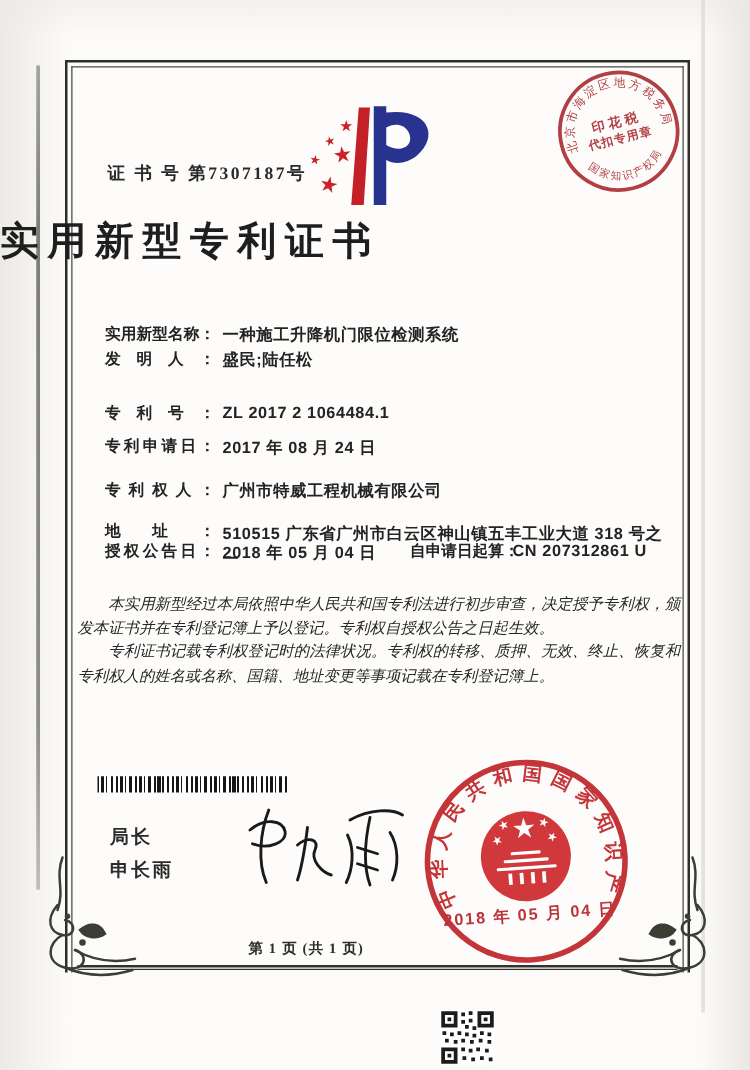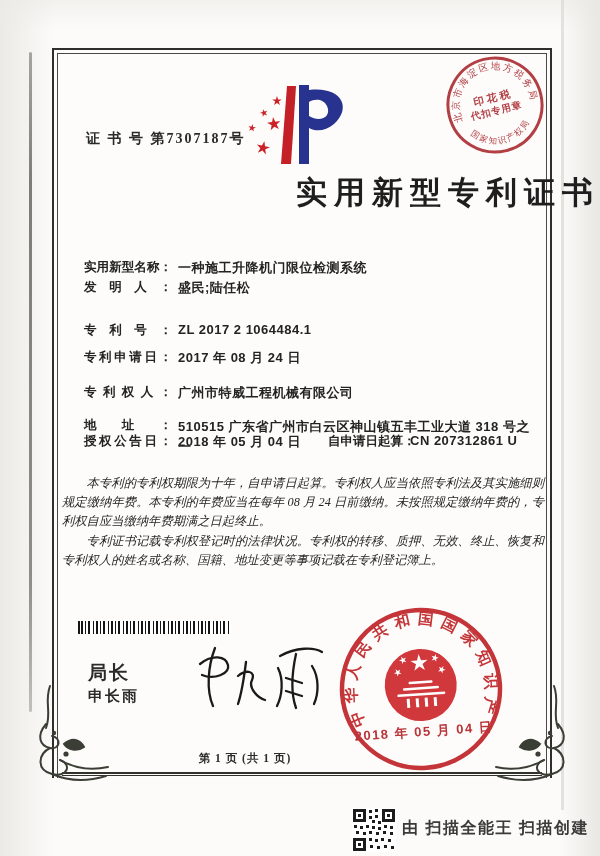--- a/index.html
+++ b/index.html
@@ -31,21 +31,21 @@
   .frame-inner {
     position:absolute; left:3px; top:3px; right:3px; bottom:0;
     border:1px solid #4a4a42; border-bottom:none;
   }
   .cert-no {
     position:absolute; left:86px; top:86px; font-family:"Liberation Serif", serif;
     font-size:14px; font-weight:700; color:#2a2a2a; letter-spacing:2px;margin-top:44px;
   }
   .logo { position:absolute; left:230px; top:80px; }
   .title {
-    position:absolute; left:0; top:172px; width:600px; text-align:right;
+    position:absolute; left:0; top:172px; width:600px; text-align:left;
     font-family:"Liberation Serif", serif; font-size:31px; font-weight:700;
     color:#1e1e1e; letter-spacing:7px;
   }
   
   .fields { position:absolute; left:84px; top:0; width:456px; font-size:13px; color:#232323; }
   .frow { position:absolute; left:0; white-space:nowrap; }
   .flabel {
     display:inline-block; width:88px; font-weight:700; text-align:justify;
     text-align-last:justify; letter-spacing:0; vertical-align:top; font-size:12.5px;
   }
@@ -61,21 +61,21 @@
   .paras p { text-indent:2em; margin:0; }
   
   .barcode {
     position:absolute; left:78px; top:621px; width:153px; height:13px;
     background:repeating-linear-gradient(90deg,
       #151515 0 1.5px, #fff 1.5px 3px,
       #151515 3px 5.5px, #fff 5.5px 7px,
       #151515 7px 8px, #fff 8px 10.5px,
       #151515 10.5px 12.5px, #fff 12.5px 15px);
   }
-  .sig-title { position:absolute; left:88px; top:660px; font-size:19px; font-weight:700; color:#2b2b2b; letter-spacing:2px; }
+  .sig-title { position:absolute; left:88px; top:660px; font-size:15px; font-weight:700; color:#2b2b2b; letter-spacing:2px; }
   .sig-name  { position:absolute; left:88px; top:687px; font-size:15px; font-weight:700; color:#2b2b2b; letter-spacing:2px; }
   .signature { position:absolute; left:188px; top:634px; }
   .tax-seal  { position:absolute; left:440px; top:50px; transform:rotate(-12deg); opacity:.88; }
   .office-seal { position:absolute; left:331px; top:599px; transform:rotate(-4deg); opacity:.93; }
   .footer {
     position:absolute; left:0; top:751px; width:490px; text-align:center;
     font-family:"Liberation Serif", serif; font-size:11.5px; font-weight:700;
     color:#2c2c2c; letter-spacing:1px;
   }
   .bottom-line {
@@ -141,21 +141,21 @@
     </div>
     <div class="frow" style="top:433px; width:456px">
       <span class="flabel">授权公告日：</span><span class="fvalue">2018 年 05 月 04 日</span>
       <span class="frow2">
         <span class="flabel" style="width:76px">自申请日起算：</span><span class="fvalue">CN 207312861 U</span>
       </span>
     </div>
   </div>
 
   <div class="paras">
-    <p>本专利的专利权期限为十年，自申请日起算。专利权人应当依照专利法及其实施细则规定缴纳年费。本专利的年费应当在每年 08 月 24 日前缴纳。未按照规定缴纳年费的，专利权自应当缴纳年费期满之日起终止。</p>
+    <p>本实用新型经过本局依照中华人民共和国专利法进行初步审查，决定授予专利权，颁发本证书并在专利登记簿上予以登记。专利权自授权公告之日起生效。</p>
     <p>专利证书记载专利权登记时的法律状况。专利权的转移、质押、无效、终止、恢复和专利权人的姓名或名称、国籍、地址变更等事项记载在专利登记簿上。</p>
   </div>
 
   <div class="barcode"></div>
 
   <div class="sig-title">局长</div>
   <div class="sig-name">申长雨</div>
 
   <svg class="signature" width="145" height="85" viewBox="0 0 145 85">
     <g fill="none" stroke="#1a1a1a" stroke-width="2.3" stroke-linecap="round">
@@ -277,14 +277,13 @@
       <rect x="17" y="30" width="3" height="3"></rect>
         <rect x="23" y="31" width="3" height="3"></rect>
         <rect x="29" y="30" width="3" height="3"></rect>
         <rect x="36" y="31" width="3" height="3"></rect>
       <rect x="18" y="37" width="3" height="3"></rect>
         <rect x="25" y="38" width="3" height="3"></rect>
         <rect x="32" y="37" width="3" height="3"></rect>
         <rect x="39" y="38" width="3" height="3"></rect>
     </g>
   </svg>
-  <div class="wm-text">由 扫描全能王 扫描创建</div>
 </div>
 
 </body></html>

